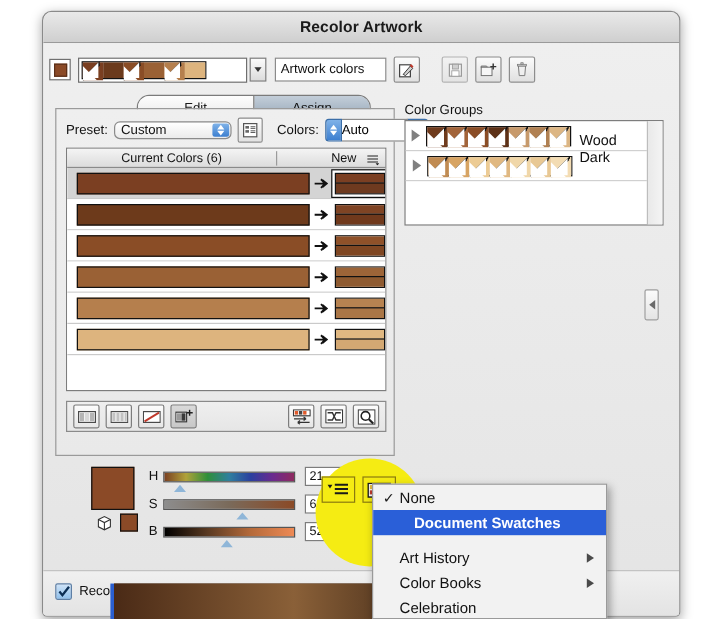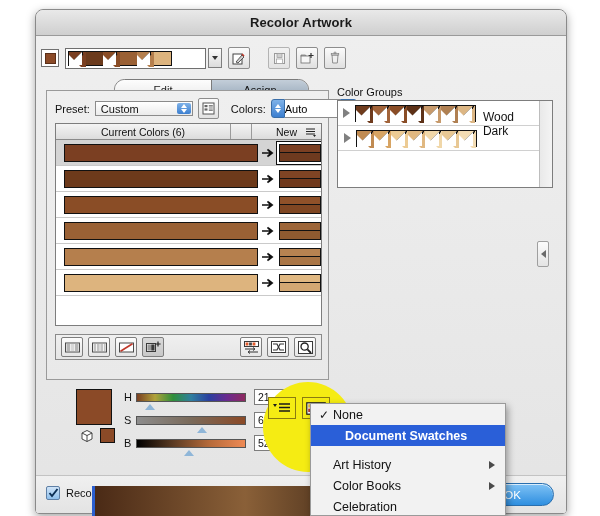--- a/index.html
+++ b/index.html
@@ -87,42 +87,42 @@
 
   
   .leftpanel {
     position:absolute; left:10px; top:54px; width:283px; height:290px;
     background: linear-gradient(#efefef,#e9e9e9);
     border:1px solid #9a9a9a;
   }
   .presetrow { position:absolute; left:8px; top:7px; display:flex; align-items:center; }
   .lbl { font-size:11px; color:#111; }
   .popup {
-    margin-left:5px; height:15px; border:1px solid #8b8b8b; border-radius:0;
+    margin-left:5px; height:15px; border:1px solid #8b8b8b; border-radius:5px;
     background:linear-gradient(#ffffff,#ebebeb); display:flex;align-items:center;
     font-size:11px; color:#111; padding-left:5px; position:relative;
   }
   .popup .stepper {
     position:absolute; right:1px; top:1px; bottom:1px; width:14px;
     background:linear-gradient(#7fb2e8,#3c7fd0); border-radius:2px;
     display:flex;flex-direction:column;align-items:center;justify-content:center;
   }
   .popup .stepper u { display:block;width:0;height:0;border-left:3px solid transparent;border-right:3px solid transparent;border-bottom:4px solid #fff;margin-bottom:1px;}
   .popup .stepper d { display:block;width:0;height:0;border-left:3px solid transparent;border-right:3px solid transparent;border-top:4px solid #fff;}
   .icon-btn22 { width:21px;height:21px;margin-left:5px;border:1px solid #8d8d8d;background:linear-gradient(#fbfbfb,#e2e2e2);display:flex;align-items:center;justify-content:center;border-radius:2px;}
   .spin-left { width:14px;height:19px;background:linear-gradient(#7fb2e8,#3c7fd0);border:1px solid #3a6ea8;border-radius:3px 0 0 3px;display:flex;flex-direction:column;align-items:center;justify-content:center;}
   .spin-left u{display:block;width:0;height:0;border-left:3px solid transparent;border-right:3px solid transparent;border-bottom:4px solid #fff;margin-bottom:1px;}
   .spin-left d{display:block;width:0;height:0;border-left:3px solid transparent;border-right:3px solid transparent;border-top:4px solid #fff;}
   .auto-field { width:55px;height:19px;background:#fff;border:1px solid #8b8b8b;border-left:none;display:flex;align-items:center;font-size:11px;}
   .auto-arrow { width:17px;height:19px;background:linear-gradient(#7fb2e8,#3c7fd0);border:1px solid #3a6ea8;border-radius:0 3px 3px 0;display:flex;align-items:center;justify-content:center;}
   .auto-arrow span{width:0;height:0;border-left:4px solid transparent;border-right:4px solid transparent;border-top:5px solid #fff;}
 
   
   .listbox { position:absolute; left:8px; top:32px; width:267px; height:203px; border:1px solid #7d7d7d; background:#fff; }
-  .listhead { display:flex; height:16px; background:linear-gradient(#f4f4f4,#dcdcdc); border-bottom:1px solid #8a8a8a; }
+  .listhead { display:flex; height:16px; background:linear-gradient(#f4f4f4,#dcdcdc); border-bottom:1px solid #8a8a8a;align-items:center; }
   .lh-cur { flex:1; display:flex;align-items:center;justify-content:center;font-size:10.5px;color:#111; border-right:1px solid #9b9b9b;}
   .lh-gap { width:21px; border-right:1px solid #9b9b9b; }
   .lh-new { width:69px; display:flex;align-items:center;justify-content:center;font-size:10.5px;color:#111; position:relative;}
   .lh-new .menuglyph { position:absolute; right:4px; top:3px; }
   .listbody { height:185px; background:#fff; overflow:hidden; position:relative;}
   .row { display:flex; align-items:center; height:26px; border-bottom:1px solid #cacaca; background:#fff;}
   .row.sel { background:#d4d4d4; }
   .row .cur { margin-left:8px; width:196px; height:18px; border:1px solid #111; }
   .row .arrowcell { width:22px; display:flex; align-items:center; justify-content:center; }
   .row .newcell { width:42px; height:18px; border:1px solid #111; display:flex; flex-direction:column; }
@@ -271,20 +271,21 @@
                   <path d="M0 15 L0 3 L12 15 Z" fill="#ffffff"></path>
                 </svg>
               </div>
               <div class="cell" style="background: rgb(221, 180, 126);"></div>
             </div>
         </div>
         <div class="dd-arrow">
             <span></span>
           </div>
 
+        <div class="artwork-field">Artwork colors</div>
 
         <div class="sq-btn">
           <svg width="14" height="14" viewBox="0 0 14 14">
             <rect x="1" y="3" width="9" height="10" fill="#fff" stroke="#444"></rect>
             <path d="M4 11 L10 4 L12 6 L6 12 Z" fill="#cfcfcf" stroke="#333" stroke-width="0.8"></path>
             <path d="M10 3 L12 5" stroke="#c0392b" stroke-width="1.6"></path>
           </svg>
         </div>
 
         <div class="sq-sep"></div>
@@ -665,21 +666,20 @@
       <div class="bottombar">
         <div class="chk">
           <div class="chkbox">
             <svg width="11" height="10" viewBox="0 0 11 10">
                 <path d="M1.5 5 L4 8 L9.5 1" stroke="#0c2f55" stroke-width="1.9" fill="none"></path>
               </svg>
           </div>
           <div class="chktxt">Recolor Art</div>
         </div>
         <div class="cancelbtn">Cancel</div>
-        <div class="okbtn">OK</div>
       </div>
 
     </div>
   </div>
 
   <div class="collapse" style="left:537px; top:241px;">
       <span></span>
     </div>
 
   <div class="spot"></div>

